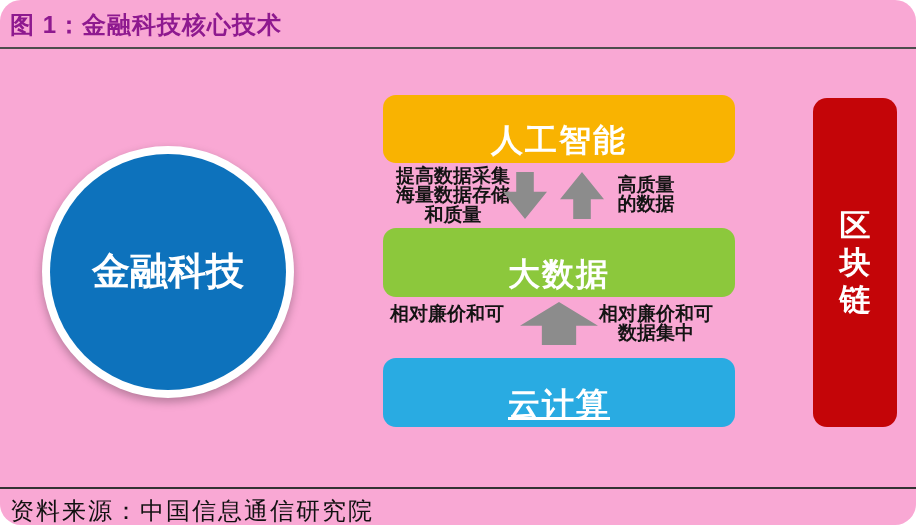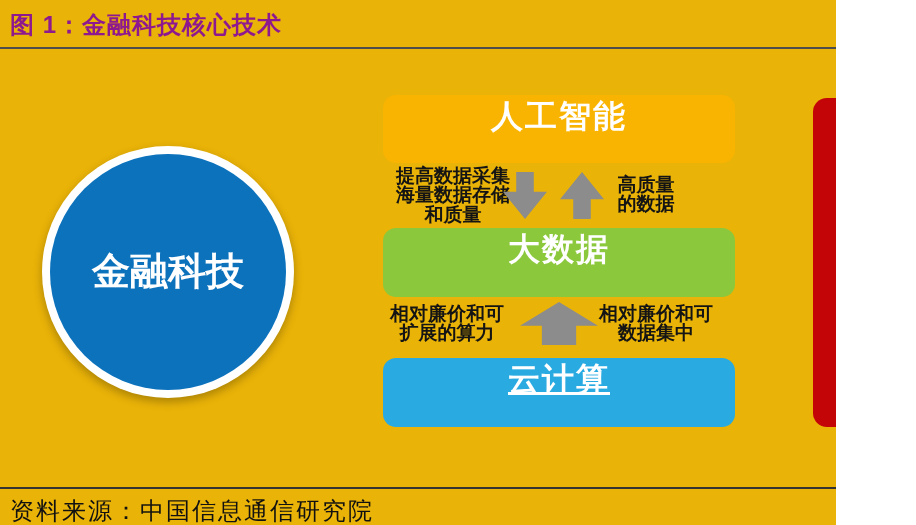--- a/index.html
+++ b/index.html
@@ -1,19 +1,19 @@
 <!DOCTYPE html>
 <html><head>
 <meta charset="utf-8">
 <style>
   * { margin:0; padding:0; box-sizing:border-box; }
   html,body { background:#ffffff; }
   #canvas {
-    position:relative; width:836px; height:525px; background:#eab308;
-    font-family:"Liberation Sans", sans-serif; overflow:hidden;
+    position:relative; width:916px; height:525px; background:#f9a8d4;
+    font-family:"Liberation Sans", sans-serif; overflow:hidden;border-radius:21px;
   }
 
   
   .fig-title {
     position:absolute; left:10px; top:9px;
     font-size:24px; font-weight:bold; color:#8E198F; letter-spacing:1px;
   }
   .title-rule {
     position:absolute; left:0; top:47px; width:916px; height:2px; background:#4d4d4d;
   }
@@ -27,21 +27,21 @@
   }
   .hub-inner {
     width:236px; height:236px; border-radius:50%; background:#0D72BC;
     display:flex; flex-direction:column; align-items:center; justify-content:center;
     color:#ffffff; font-weight:bold; font-size:38px; line-height:1.15; text-align:center;
   }
 
   
   .layer {
     position:absolute; left:383px; width:352px; border-radius:13px;
-    display:flex; align-items:flex-start; justify-content:center;
+    display:flex; align-items:flex-end; justify-content:center;
     color:#ffffff; font-weight:bold; font-size:32px; letter-spacing:2px;
   }
   .layer-ai    { top:95px;  height:68px; background:#F9B301; }
   .layer-bd    { top:228px; height:69px; background:#8CC83C; }
   .layer-cloud { top:358px; height:69px; background:#29ABE2;text-decoration:underline; }
 
   
   .note {
     position:absolute; font-weight:bold; color:#141414;
     font-size:19px; line-height:1.02; text-align:center;
@@ -114,21 +114,20 @@
   </div>
   <div class="arrow arrow-down-1"></div>
   <div class="arrow arrow-up-1"></div>
   <div class="note note-1-right">
     <div>高质量</div>
     <div>的数据</div>
   </div>
 
   <div class="note note-2-left">
     <div>相对廉价和可</div>
-    <div>扩展的算力</div>
   </div>
   <div class="arrow arrow-up-2"></div>
   <div class="note note-2-right">
     <div>相对廉价和可</div>
     <div>数据集中</div>
   </div>
 
   <div class="blockchain">
     <span>区</span>
     <span>块</span>

